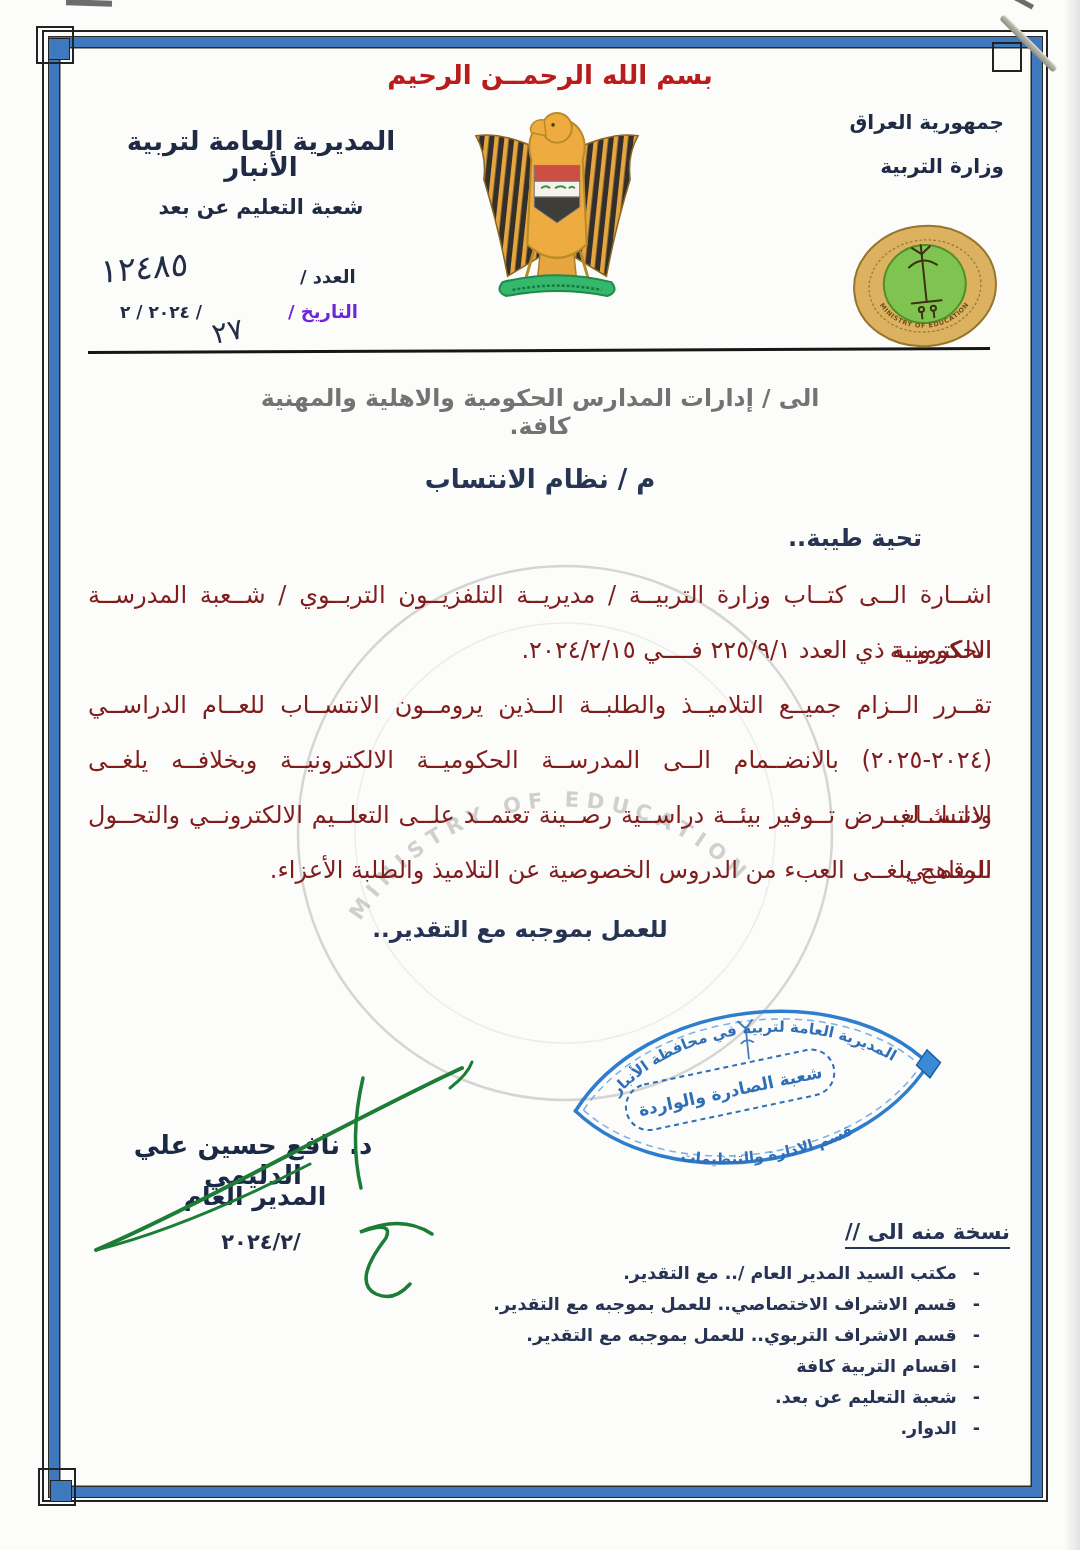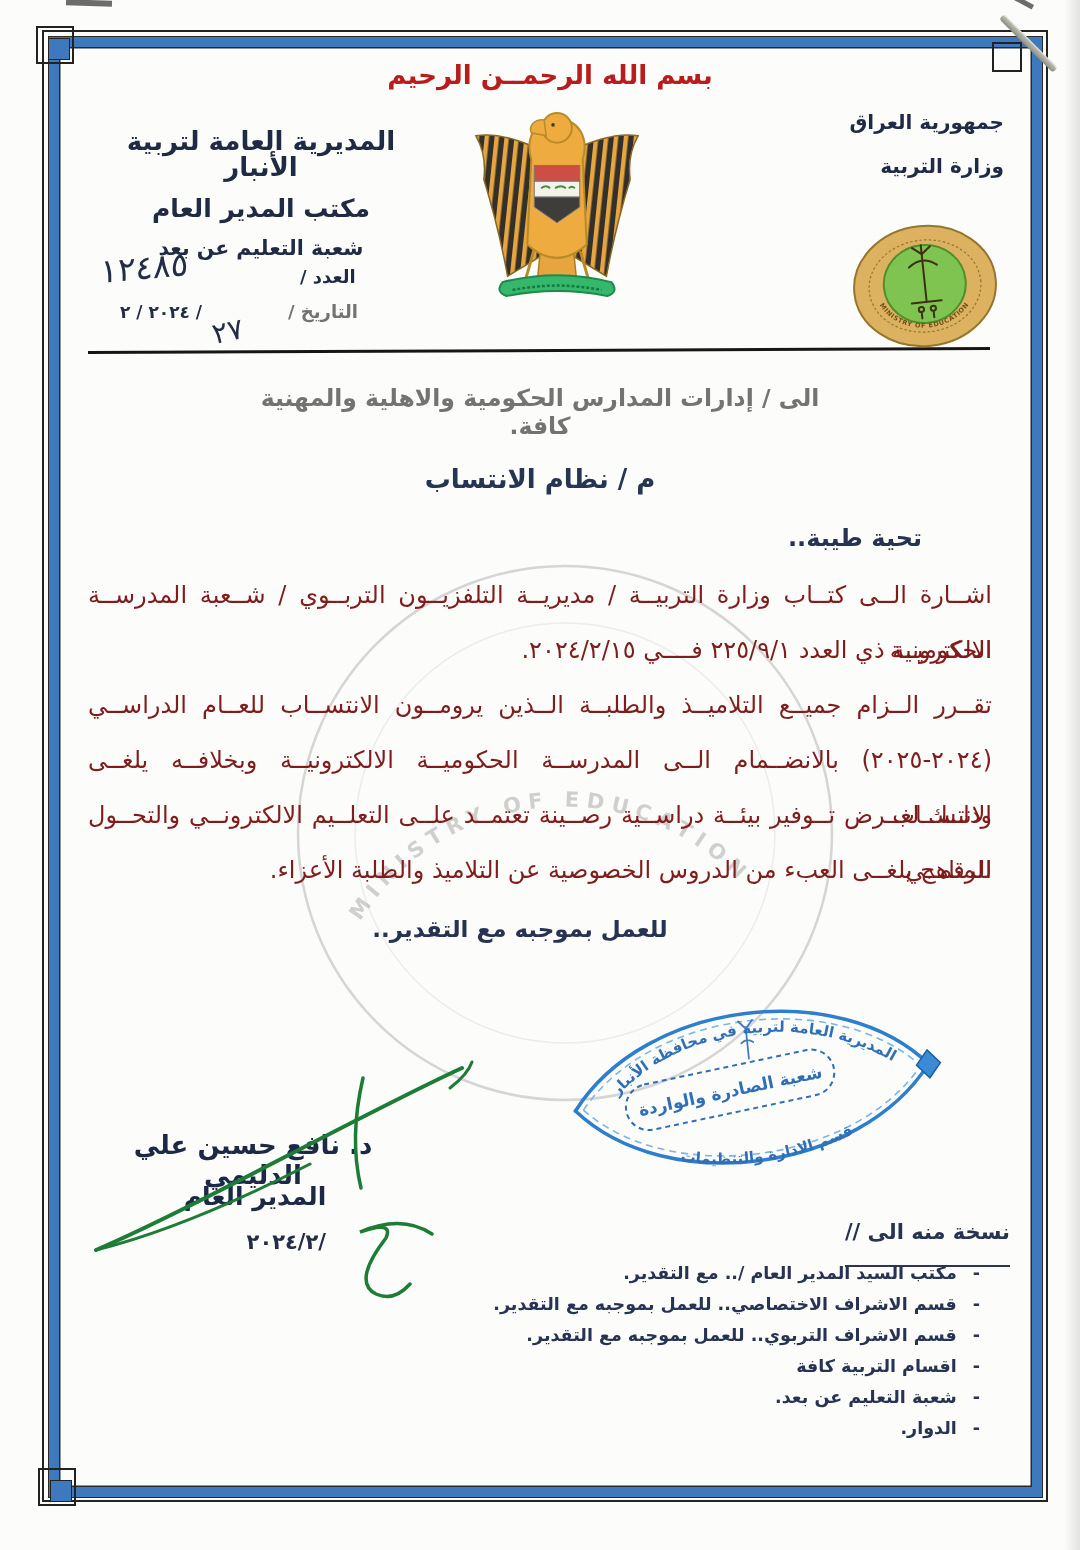--- a/index.html
+++ b/index.html
@@ -28,43 +28,43 @@
   .basmala{left:380px;top:60px;width:340px;text-align:center;font-size:26px;font-weight:600;color:#b91c1c;}
   .hdr-right{right:76px;top:112px;text-align:right;font-size:20px;font-weight:bold;color:#1f2a44;line-height:1;}
   .hdr-right .l2{margin-top:24px;}
   .hdr-left{left:96px;top:128px;width:330px;text-align:center;color:#1f2a44;line-height:1;}
   .hdr-left .l1{font-size:26px;font-weight:bold;}
   .hdr-left .l2{font-size:25px;font-weight:bold;margin-top:16px;}
   .hdr-left .l3{font-size:20.5px;font-weight:bold;margin-top:17px;}
   .ref-label{left:300px;top:266px;font-size:18px;font-weight:bold;color:#1f2a44;}
   .ref-value{left:100px;top:248px;font-size:33px;letter-spacing:12px;color:#232d45;
              transform:rotate(-5deg) skewX(-6deg);}
-  .date-label{left:288px;top:301px;font-size:18px;font-weight:bold;color:#737373;}
+  .date-label{left:288px;top:301px;font-size:18px;font-weight:bold;color:#6d28d9;}
   .date-printed{left:120px;top:302px;font-size:17px;font-weight:bold;color:#232d45;}
   .date-day{left:212px;top:314px;font-size:29px;color:#232d45;transform:rotate(-12deg);}
   .hr-line{left:88px;top:349px;width:902px;height:3px;background:#161616;transform:rotate(-0.25deg);}
 
   
   .addressee{left:240px;top:384px;width:600px;text-align:center;font-size:23.5px;font-weight:bold;color:#737373;}
   .subject{left:340px;top:464px;width:400px;text-align:center;font-size:26px;font-weight:600;color:#253553;}
   .greeting{right:158px;top:524px;font-size:24px;font-weight:bold;color:#273352;}
   .body-block{left:88px;top:568px;width:904px;font-size:24px;font-weight:normal;color:#7f1d1d;z-index:3;}
   .body-line{height:55px;line-height:55px;white-space:nowrap;}
   .body-line.just{white-space:normal;text-align:justify;text-align-last:justify;}
   .body-line.right{text-align:right;}
   .closing{left:330px;top:916px;width:380px;text-align:center;font-size:23px;font-weight:bold;color:#273352;}
 
   
   .sig-name{left:98px;top:1130px;width:310px;text-align:center;font-size:26px;font-weight:bold;color:#1c2946;z-index:4;}
   .sig-title{left:150px;top:1182px;width:210px;text-align:center;font-size:25px;font-weight:bold;color:#1c2946;z-index:4;}
-  .sig-date{left:196px;top:1230px;width:130px;text-align:right;font-size:21px;font-weight:bold;color:#232d45;z-index:4;}
+  .sig-date{left:196px;top:1230px;width:130px;text-align:center;font-size:21px;font-weight:bold;color:#232d45;z-index:4;}
 
   
   .cc-header{right:70px;top:1220px;font-size:21px;font-weight:bold;color:#273352;
-             border-bottom:2px solid #2c3650;padding-bottom:21px;}
+             border-bottom:2px solid #2c3650;padding-bottom:3px;}
   .cc-list{right:100px;top:1258px;width:720px;text-align:right;font-size:17.5px;font-weight:bold;
            color:#273352;line-height:31px;}
   .cc-item{white-space:nowrap;}
   .cc-item::before{content:"-";margin-left:16px;font-weight:bold;}
 
   .z1{z-index:1;} .z2{z-index:2;} .z5{z-index:5;}
   svg text{font-family:"DejaVu Sans",sans-serif;}
 </style>
 </head>
 <body>
@@ -113,21 +113,20 @@
       <path d="M69 90 v6 M81 90 v6"></path>
     </g>
     <path id="sealBot" d="M 26,72 A 50,42 0 0 0 124,72" fill="none"></path>
     <text font-size="6.5" letter-spacing="0.6" fill="#6e511a" font-weight="bold">
       <textPath href="#sealBot" startOffset="5%">MINISTRY OF EDUCATION</textPath>
     </text>
   </svg>
 
   <div class="abs rtl hdr-left">
     <div class="l1">المديرية العامة لتربية الأنبار</div>
-    <div class="l2">مكتب المدير العام</div>
     <div class="l3">شعبة التعليم عن بعد</div>
   </div>
   <div class="abs rtl ref-label">العدد /</div>
   <div class="abs ltr ref-value">١٢٤٨٥</div>
   <div class="abs rtl date-label">التاريخ /</div>
   <div class="abs ltr date-printed">٢٠٢٤ / ٢ /</div>
   <div class="abs ltr date-day">٢٧</div>
 
   <svg class="abs z2" style="left:468px;top:106px;" width="178" height="198" viewBox="0 0 180 200">
     <defs>

